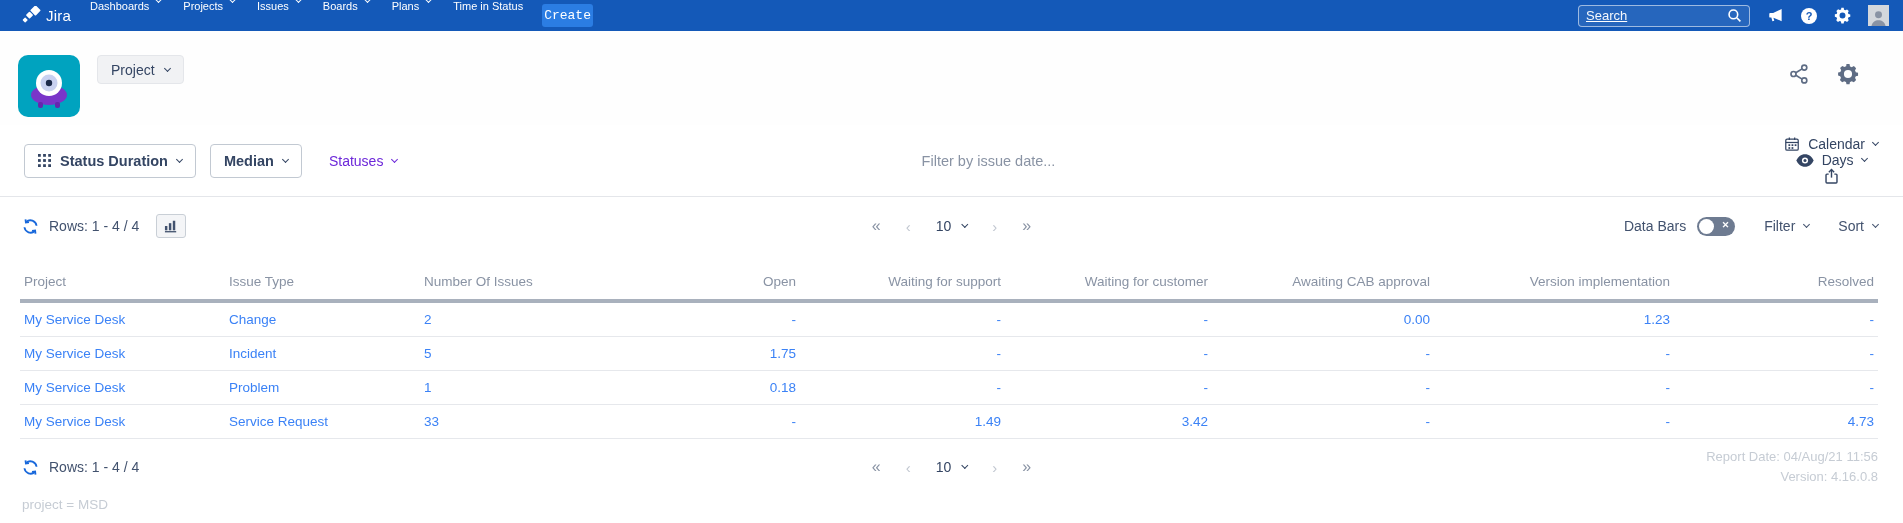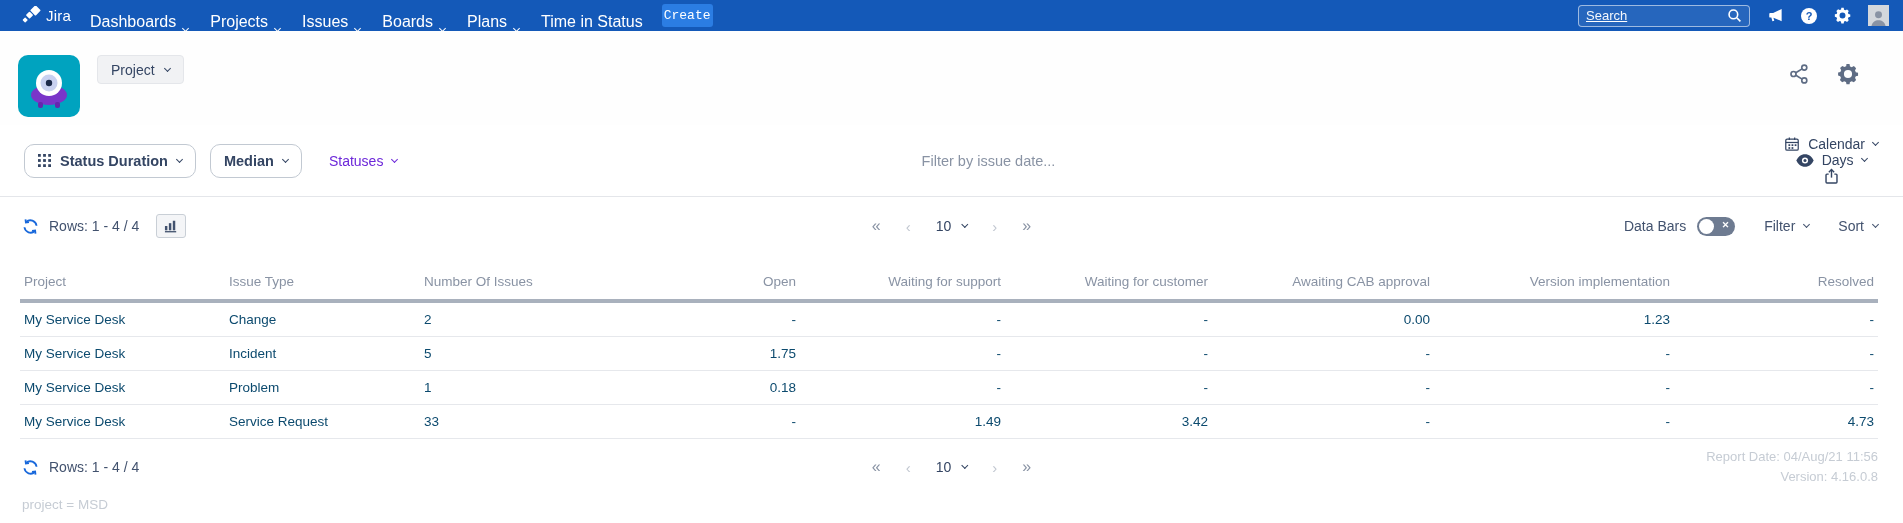--- a/index.html
+++ b/index.html
@@ -11,22 +11,22 @@
     overflow: hidden;
   }
   
   .topnav {
     height: 31px; background: var(--navbar, #1459b8);
     display: flex; align-items: center; padding: 0 14px; color: #fff;
   }
   .logo { display: flex; align-items: center; gap: 5px; padding: 0 8px 0 8px; }
   .logo-text { font-size: 15px; color: #fff; letter-spacing: .2px; }
   .navitem {
-    display: flex; align-items: flex-end; gap: 7px;
-    font-size: 16px; padding: 0 11px; height: 31px; cursor: pointer; white-space: nowrap;
+    display: flex; align-items: flex-start; gap: 7px;
+    font-size: 11px; padding: 0 11px; height: 31px; cursor: pointer; white-space: nowrap;
   }
   .chev {
     width: 5px; height: 5px; border-right: 1.7px solid currentColor; border-bottom: 1.7px solid currentColor;
     transform: rotate(45deg); display: inline-block; margin-top: -3px;
   }
   .create-btn {
     background: var(--create_button, #2b7de3); color: #fff; font-size: 13px;
     padding: 4px 2px; border-radius: 3px; border: none; margin-left: 8px; cursor: pointer; font-family: Liberation Mono, monospace;
   }
   .nav-right { margin-left: auto; display: flex; align-items: center; gap: 17px; }
@@ -64,21 +64,21 @@
     font-size: 13.5px; color: #344563; cursor: pointer;
   }
   .projbar-icons { position: absolute; right: 44px; top: 32px; display: flex; gap: 27px; color: #5e6c84; }
   .projbar-icons svg { cursor: pointer; }
   
   .toolbar {
     height: 72px; display: flex; align-items: center; padding: 0 25px 0 24px;
     border-bottom: 1px solid #e4e6ea; position: relative;
   }
   .tb-btn {
-    height: 34px; border: 1px solid #c2c9d2; border-radius: 10px; background: #fff;
+    height: 34px; border: 1px solid #c2c9d2; border-radius: 4px; background: #fff;
     display: inline-flex; align-items: center; gap: 9px; padding: 0 13px;
     font-size: 14.5px; font-weight: bold; color: #344563; cursor: pointer;
   }
   .tb-btn + .tb-btn { margin-left: 14px; }
   .tb-plain {
     margin-left: 27px; display: inline-flex; align-items: center; gap: 9px;
     font-size: 14px; color: #6d28d9; cursor: pointer;
   }
   .date-input {
     position: absolute; left: calc(50% + 37px); transform: translateX(-50%);
@@ -112,21 +112,21 @@
   }
   .toggle .knob { position: absolute; left: 2px; top: 2px; width: 15px; height: 15px; border-radius: 50%; background: #fff; }
   .toggle .tx { position: absolute; right: 6px; top: 3px; color: #fff; font-size: 9px; font-weight: bold; }
   
   table { border-collapse: collapse; table-layout: fixed; width: 1858px; margin: 13px 0 0 20px; }
   th {
     font-size: 13.5px; font-weight: normal; color: #8993a4; text-align: left;
     padding: 6px 4px 10px 4px; border-bottom: 4px solid #a9b1bd; cursor: pointer; white-space: nowrap;
   }
   td {
-    font-size: 13.5px; color: #0c4a6e; padding: 9px 4px;
+    font-size: 13.5px; color: #3b82f6; padding: 9px 4px;
     border-bottom: 1px solid #e6e8ec; white-space: nowrap;
   }
   .num { text-align: right; }
   
   .meta { margin-left: auto; text-align: right; color: #c6ccd4; font-size: 13px; line-height: 1.55; }
   .jql { padding-left: 22px; color: #c6ccd4; font-size: 13.5px; margin-top: 2px; }
   svg { display: block; }
 </style>
 </head>
 <body>

